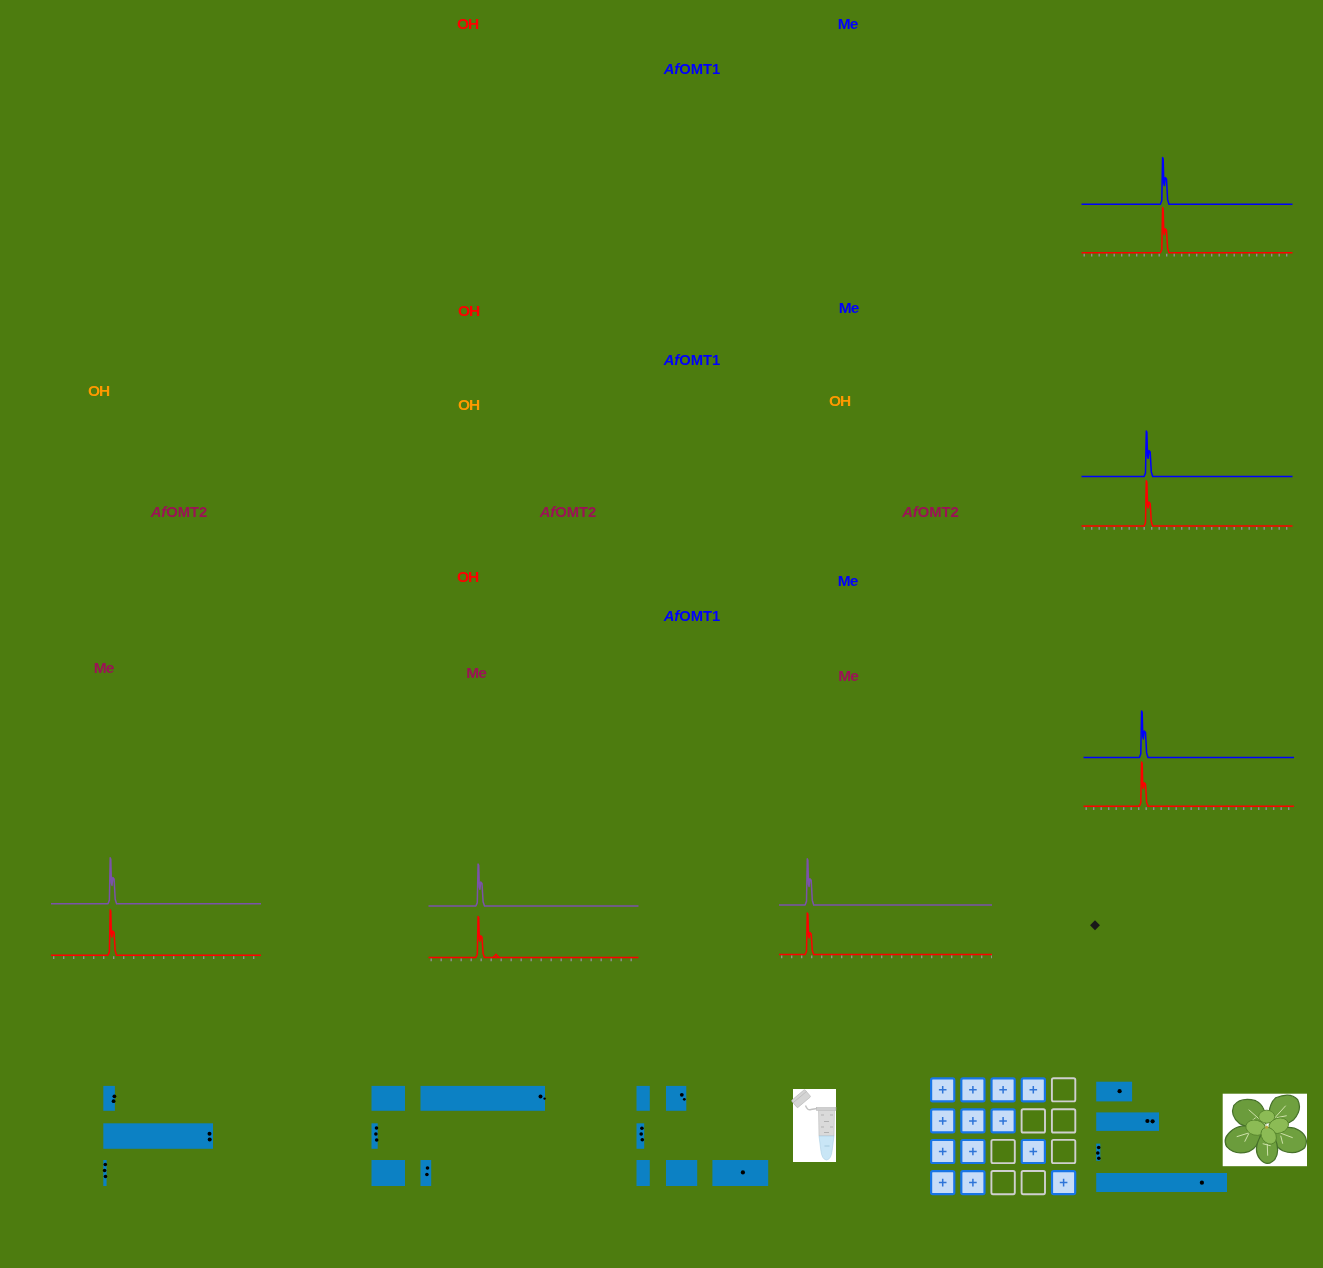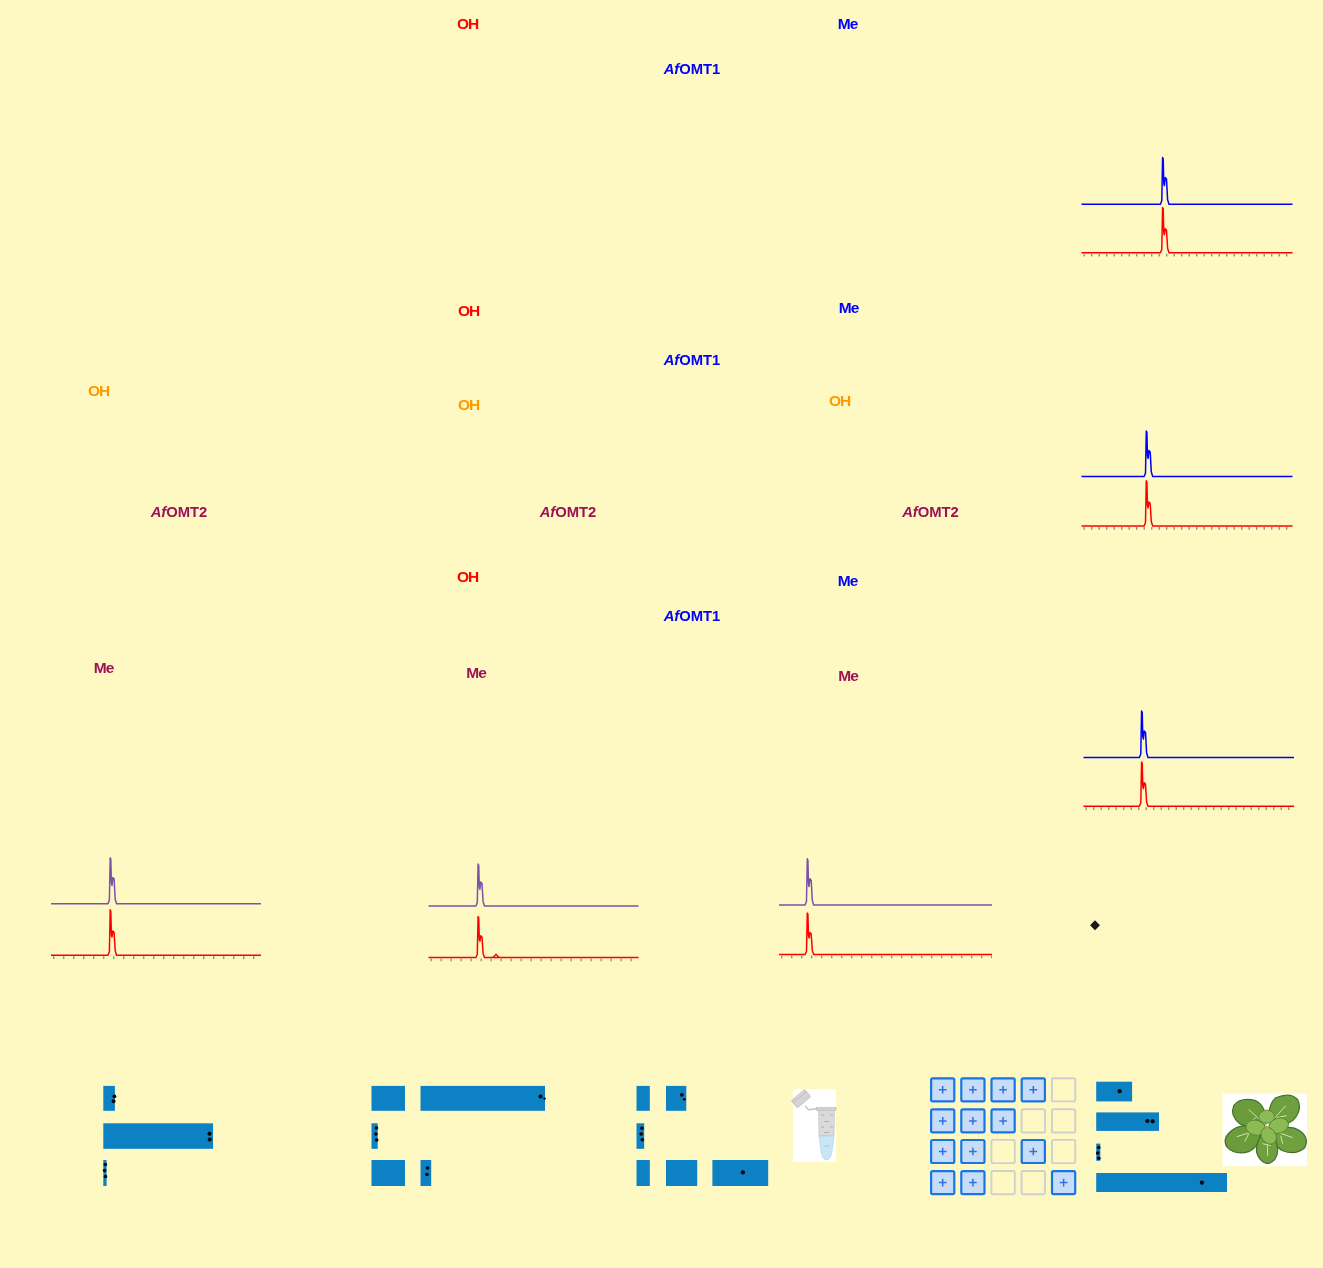--- a/index.html
+++ b/index.html
@@ -1,15 +1,15 @@
 <!DOCTYPE html>
 <html><head><meta charset="utf-8">
 <style>
 html,body{margin:0;padding:0;background:#000;}
-#fig{position:relative;width:1323px;height:1268px;background:#fef9c3;overflow:hidden;}
+#fig{position:relative;width:1323px;height:1268px;background:#4d7c0f;overflow:hidden;}
 </style></head>
 <body>
 <div id="fig">
 <svg width="1323" height="1268" viewBox="0 0 1323 1268">
 <path d="M1081.5,204.3 H1160.4 L1161.8,200.6 L1162.6,157.5 L1163.2,158.9 L1163.8,183.2 L1164.4,185.6 L1165.2,177.6 L1166.5,179.1 L1167.6,199.6 L1169.0,204.3 H1292.5" fill="none" stroke="#0000fe" stroke-width="1.5" stroke-linejoin="round"></path>
 <path d="M1081.5,252.8 H1160.4 L1161.8,249.2 L1162.6,207.5 L1163.2,208.9 L1163.8,232.4 L1164.4,234.7 L1165.2,228.8 L1166.5,230.3 L1167.6,248.3 L1169.0,252.8 H1292.5" fill="none" stroke="#fe0000" stroke-width="1.5" stroke-linejoin="round"></path>
 <line x1="1083.5" y1="255.20000000000002" x2="1292.5" y2="255.20000000000002" stroke="#909090" stroke-width="2.8" stroke-dasharray="1.4 6.1"></line>
 <path d="M1081.5,476.5 H1144.1000000000001 L1145.5,472.9 L1146.3,431.0 L1146.9,432.4 L1147.5,456.0 L1148.1000000000001,458.3 L1148.9,450.6 L1150.2,452.1 L1151.3,471.9 L1152.7,476.5 H1292.5" fill="none" stroke="#0000fe" stroke-width="1.5" stroke-linejoin="round"></path>
 <path d="M1081.5,526.0 H1144.1000000000001 L1145.5,522.4 L1146.3,480.8 L1146.9,482.2 L1147.5,505.7 L1148.1000000000001,507.9 L1148.9,502.0 L1150.2,503.5 L1151.3,521.5 L1152.7,526.0 H1292.5" fill="none" stroke="#fe0000" stroke-width="1.5" stroke-linejoin="round"></path>
 <line x1="1083.5" y1="528.4" x2="1292.5" y2="528.4" stroke="#909090" stroke-width="2.8" stroke-dasharray="1.4 6.1"></line>

